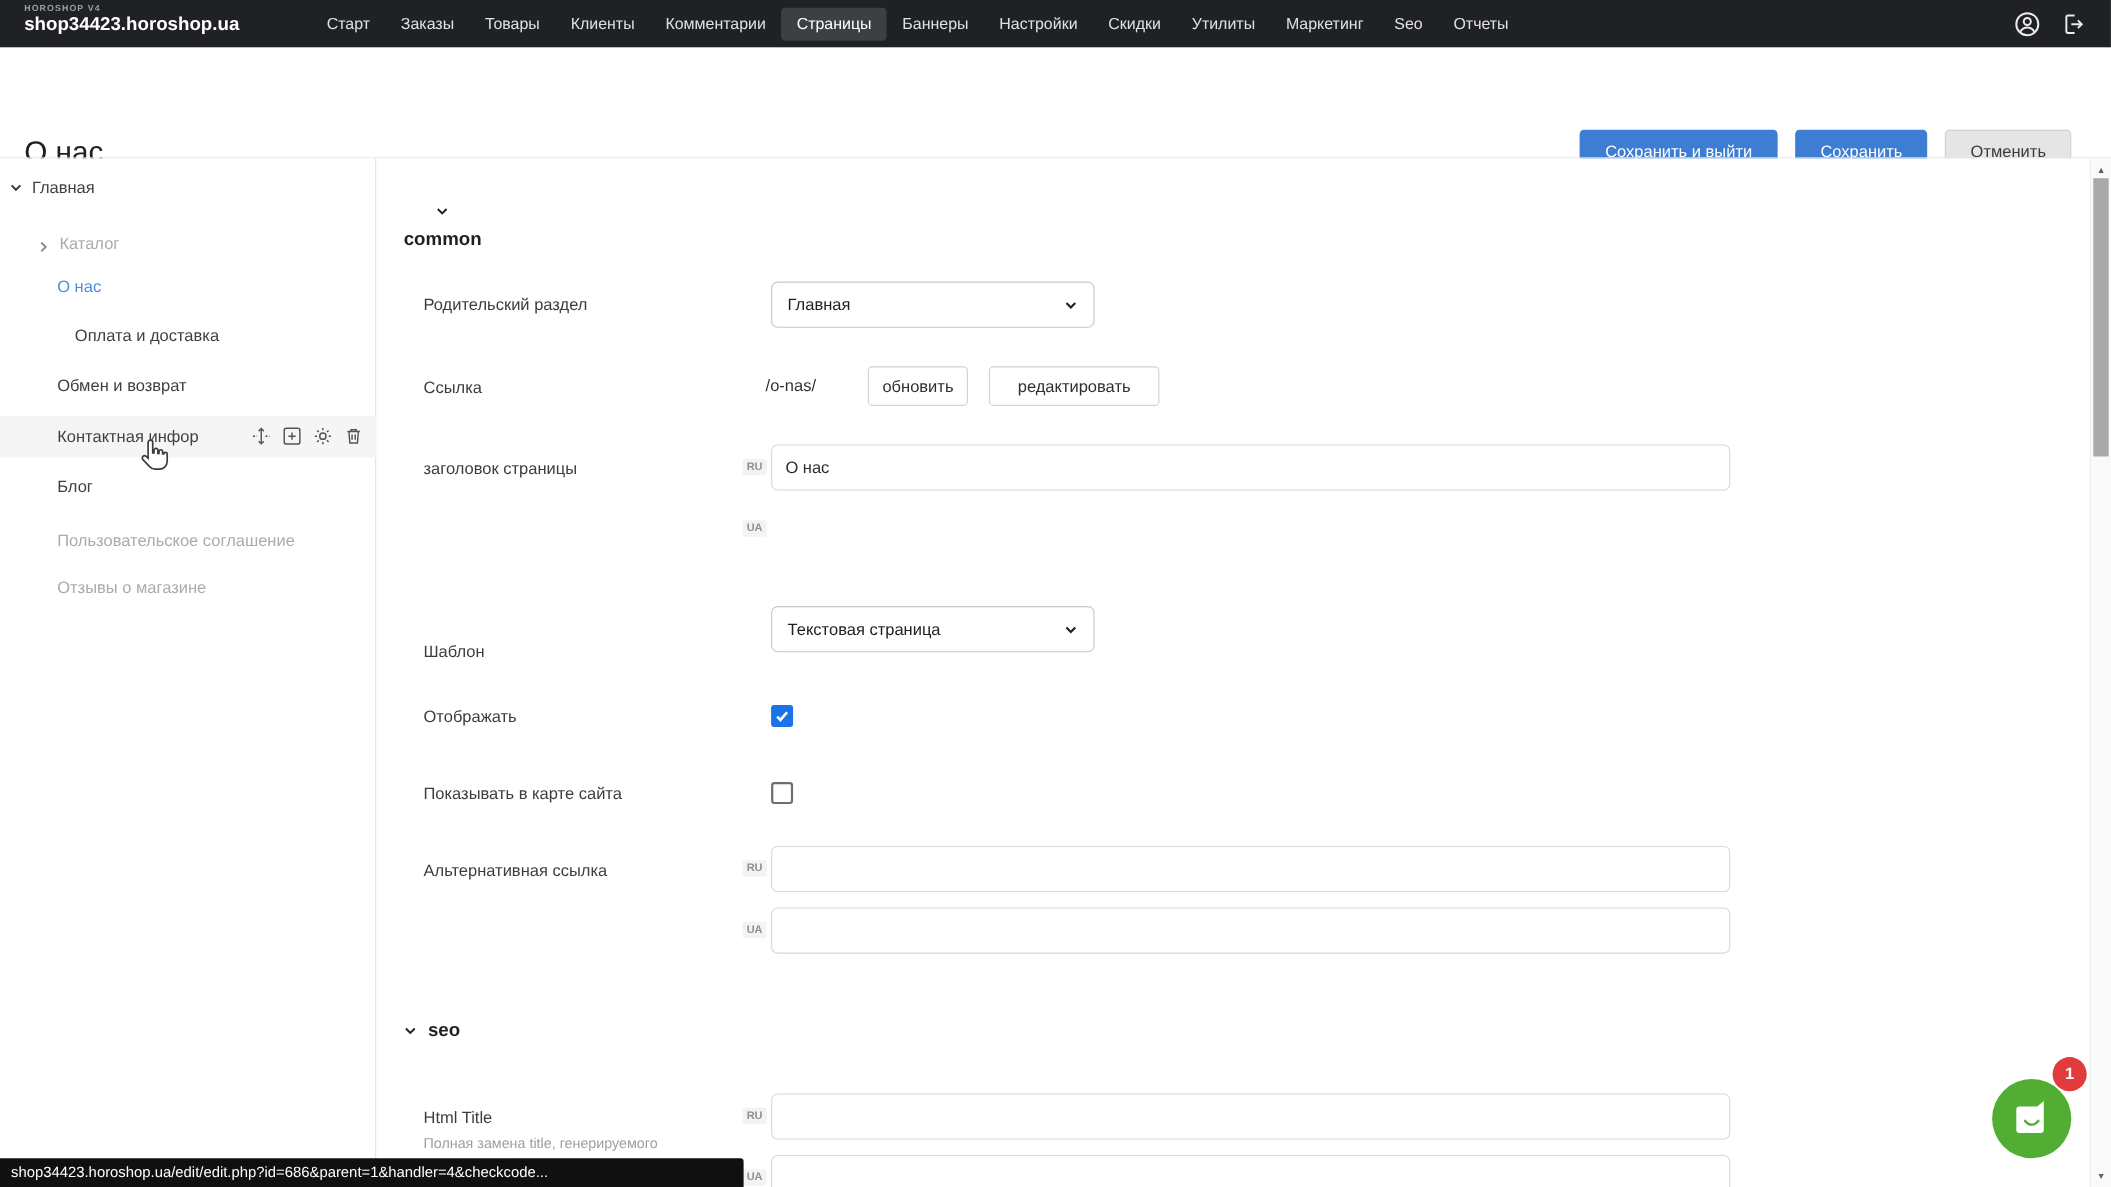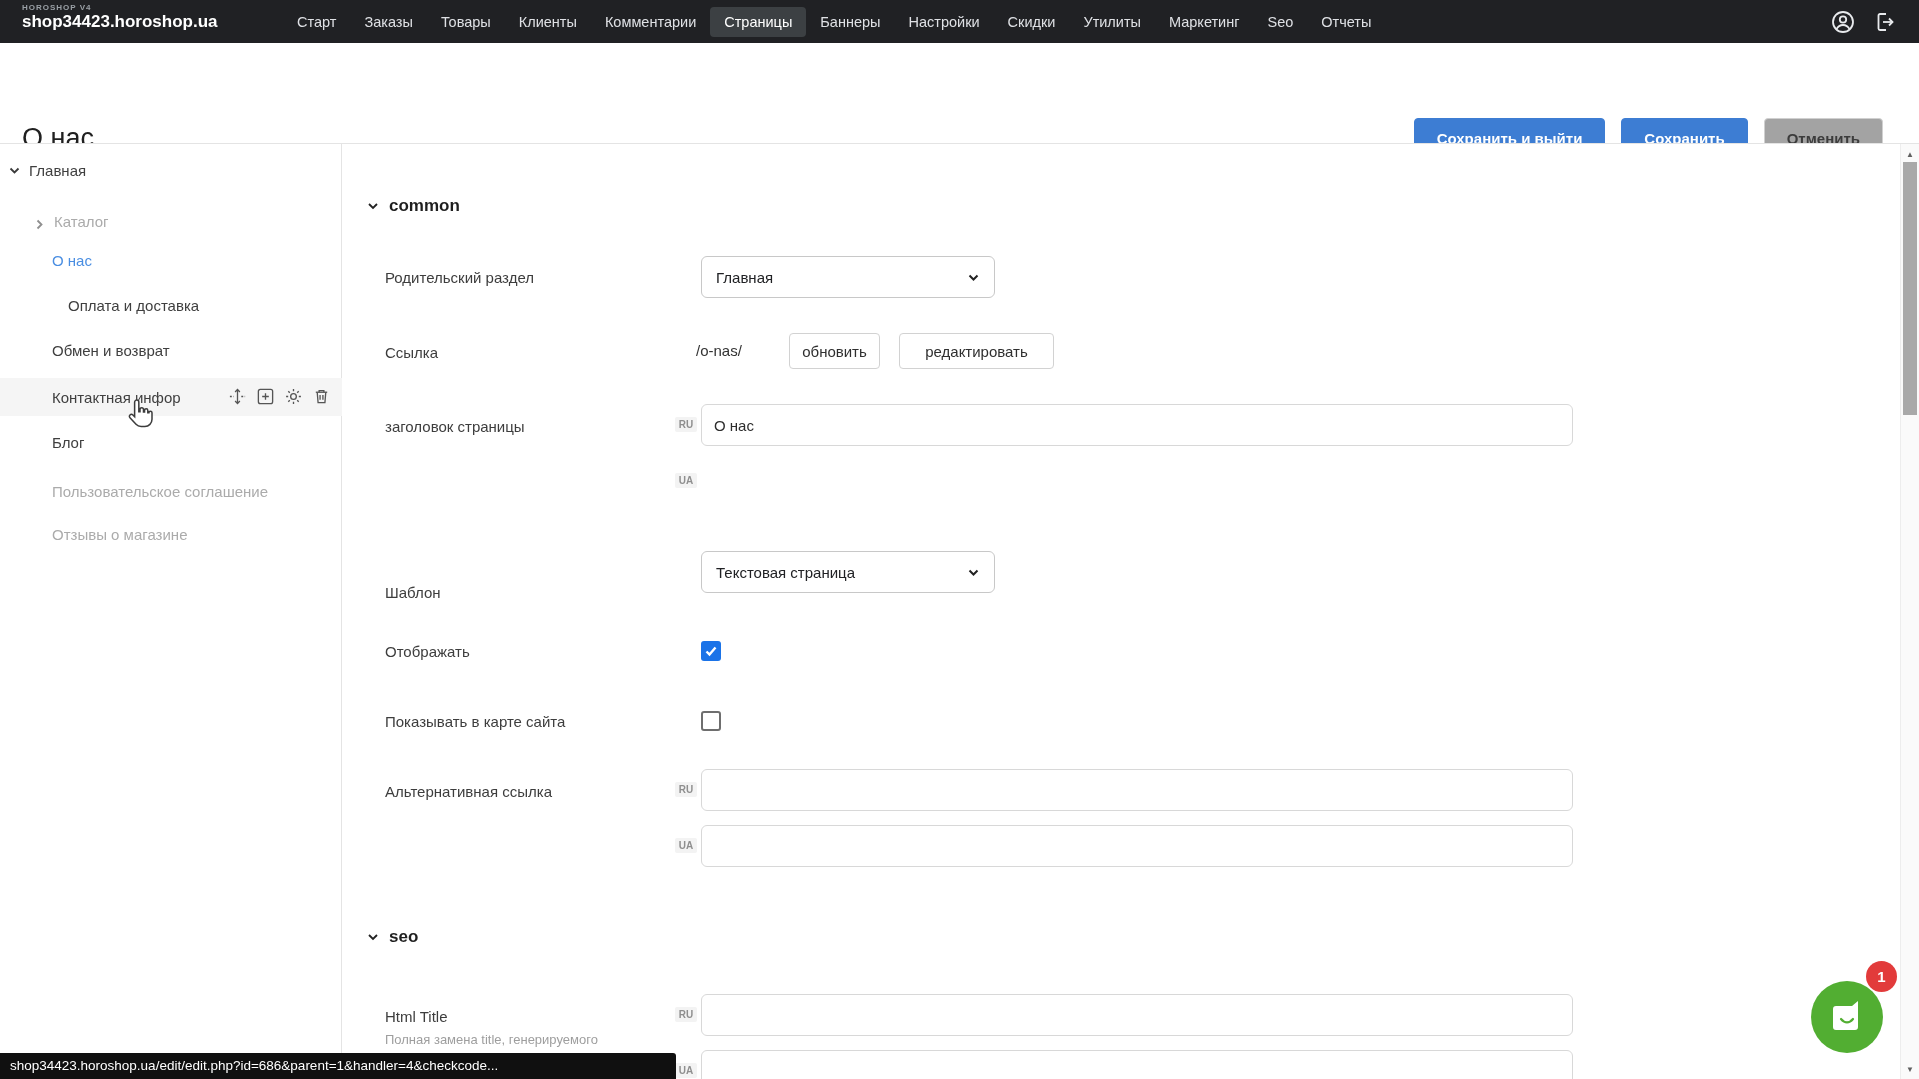--- a/index.html
+++ b/index.html
@@ -14,23 +14,23 @@
   .topmenu { position:absolute; left:283px; top:0; height:43px; display:flex; align-items:center; }
   .topmenu-item { padding:7px 14px; font-size:14.5px; color:#dfe1e5; border-radius:4px; cursor:pointer; white-space:nowrap; }
   .topmenu-item.active { background:#3c4043; color:#fff; }
   .topbar-icons { position:absolute; right:22px; top:0; height:43px; display:flex; align-items:center; gap:18px; }
   .topbar-icon { width:24px; height:24px; cursor:pointer; }
 
   
   .header { position:absolute; left:0; top:43px; width:1919px; height:100px; background:#fff; }
   .page-title { position:absolute; left:22px; top:80px; font-size:27px; color:#202020; }
   .hdr-buttons { position:absolute; right:36px; top:75px; display:flex; gap:16px; }
-  .btn { height:40px; border-radius:4px; font-size:15px; font-weight:bold; display:flex; align-items:center; justify-content:center; cursor:pointer; padding:16px 22px; white-space:nowrap; }
+  .btn { height:40px; border-radius:4px; font-size:15px; font-weight:normal; display:flex; align-items:center; justify-content:center; cursor:pointer; padding:16px 22px; white-space:nowrap; }
   .btn-blue { background:#3d7dd3; color:#fff; border:1px solid #3d7dd3; }
-  .btn-outline { background:#a3a3a3; color:#3c3c3c; border:1px solid #d0d0d0; }
+  .btn-outline { background:#e5e5e5; color:#3c3c3c; border:1px solid #d0d0d0; }
   .content-topline { position:absolute; left:0; top:143px; width:1919px; height:1px; background:#e4e4e4; }
 
   
   .sidebar { position:absolute; left:0; top:144px; width:342px; height:935px; background:#fff; border-right:1px solid #e4e4e4; }
   .tree-item { position:absolute; height:30px; display:flex; align-items:center; font-size:15px; color:#3f3f3f; cursor:pointer; white-space:nowrap; }
   .tree-item .chev { margin-right:9px; display:flex; }
   .t-gray { color:#ababab;align-items:flex-end; }
   .t-selected { color:#4a8ee2; }
   .hover-row { position:absolute; left:0; top:234px; width:342px; height:38px; background:#f5f5f5; }
   .row-icons { position:absolute; left:228px; top:243px; display:flex; gap:9px; align-items:center; }
@@ -200,21 +200,21 @@
       <span>Пользовательское соглашение</span>
     </div>
 
     <div class="tree-item t-gray" style="left:52px; top:369px;">
       <span>Отзывы о магазине</span>
     </div>
   </div>
 
   <div class="main">
 
-    <div class="section-hdr" style="top:52px;">
+    <div class="section-hdr" style="top:42px;flex-direction:column;">
       <svg width="12" height="12" viewBox="0 0 12 12" fill="none" stroke="#222" stroke-width="1.8">
           <path d="M2 4l4 4 4-4"></path>
         </svg>
       <span>common</span>
     </div>
 
     <div class="f-label" style="top:125px;">Родительский раздел</div>
     <div class="select-box" style="top:112px;">
       <span>Главная</span>
       <svg width="13" height="13" viewBox="0 0 13 13" fill="none" stroke="#222" stroke-width="2">

